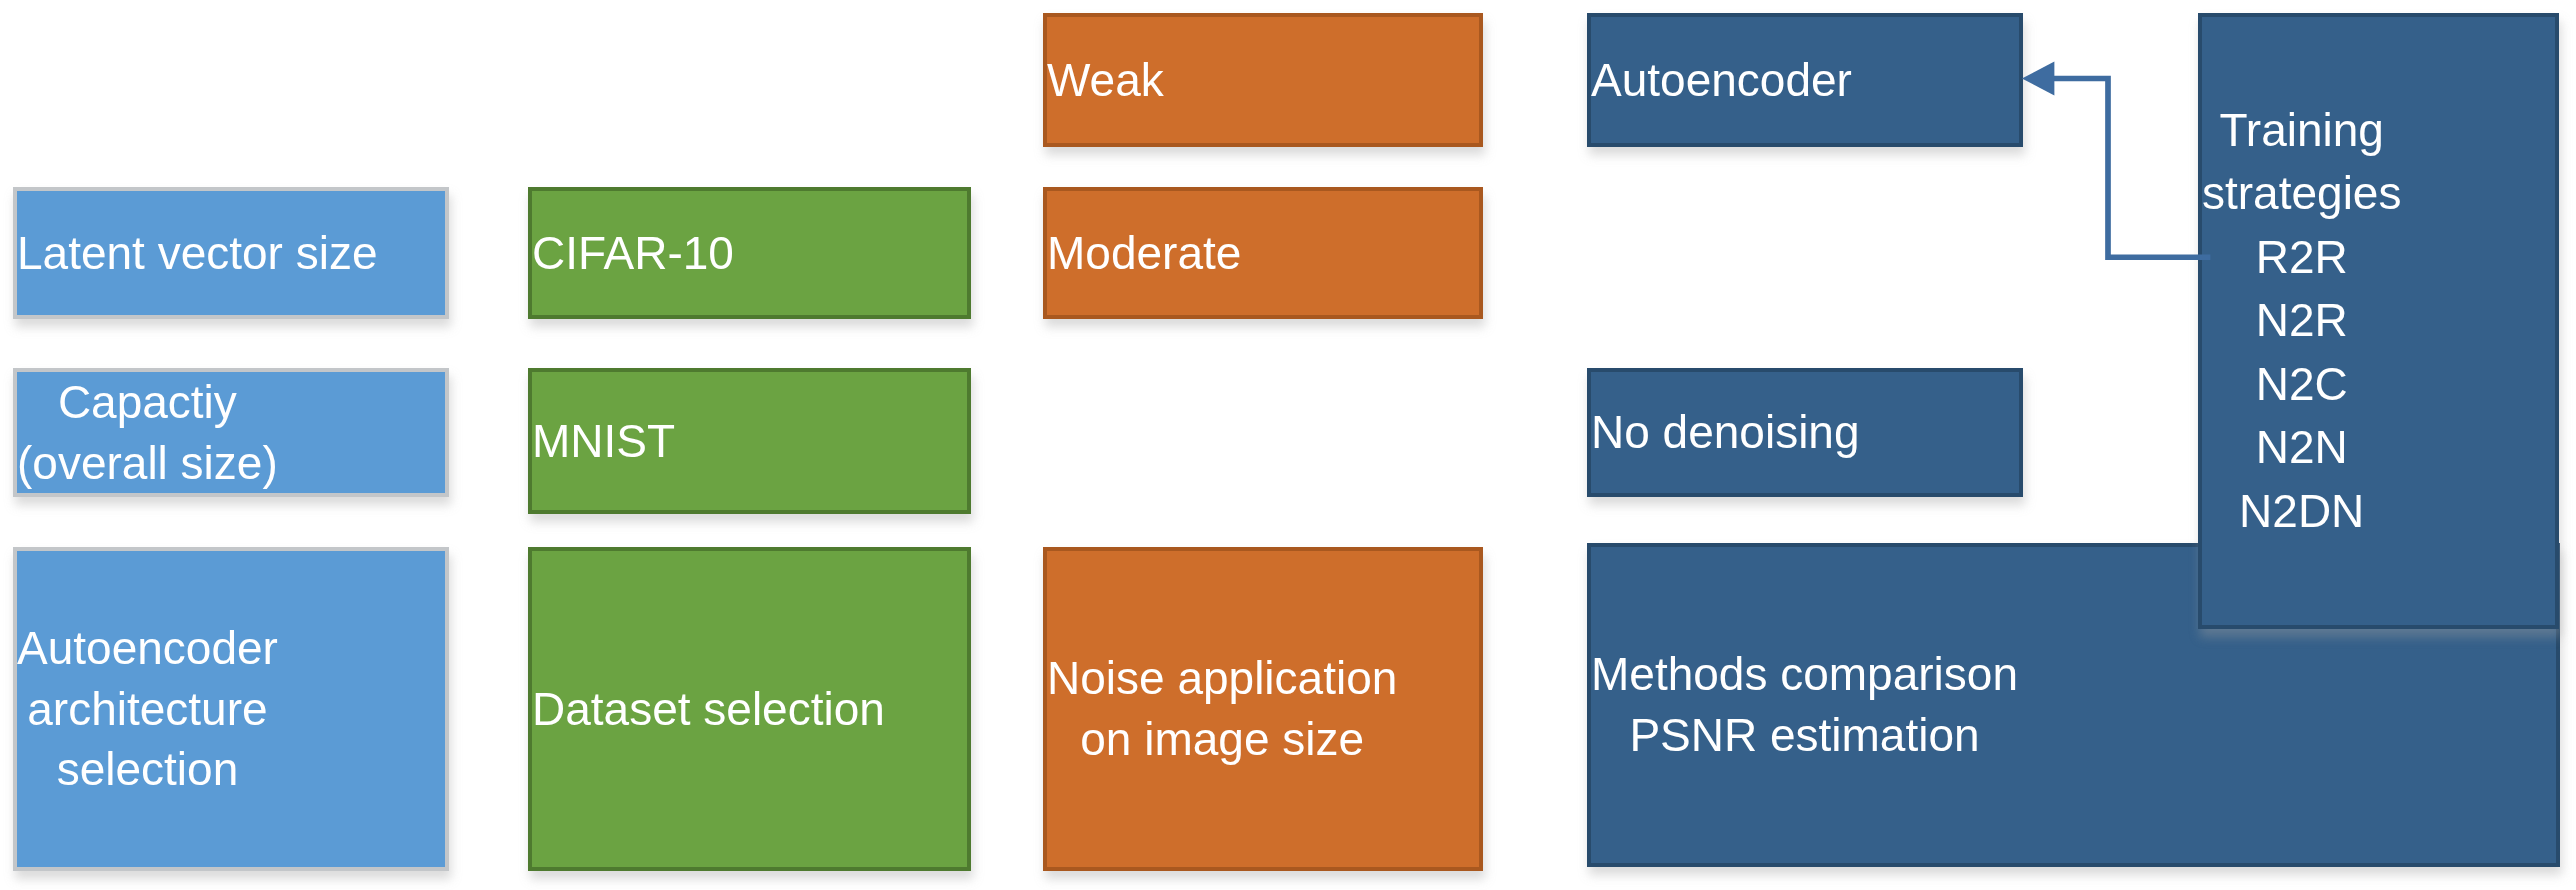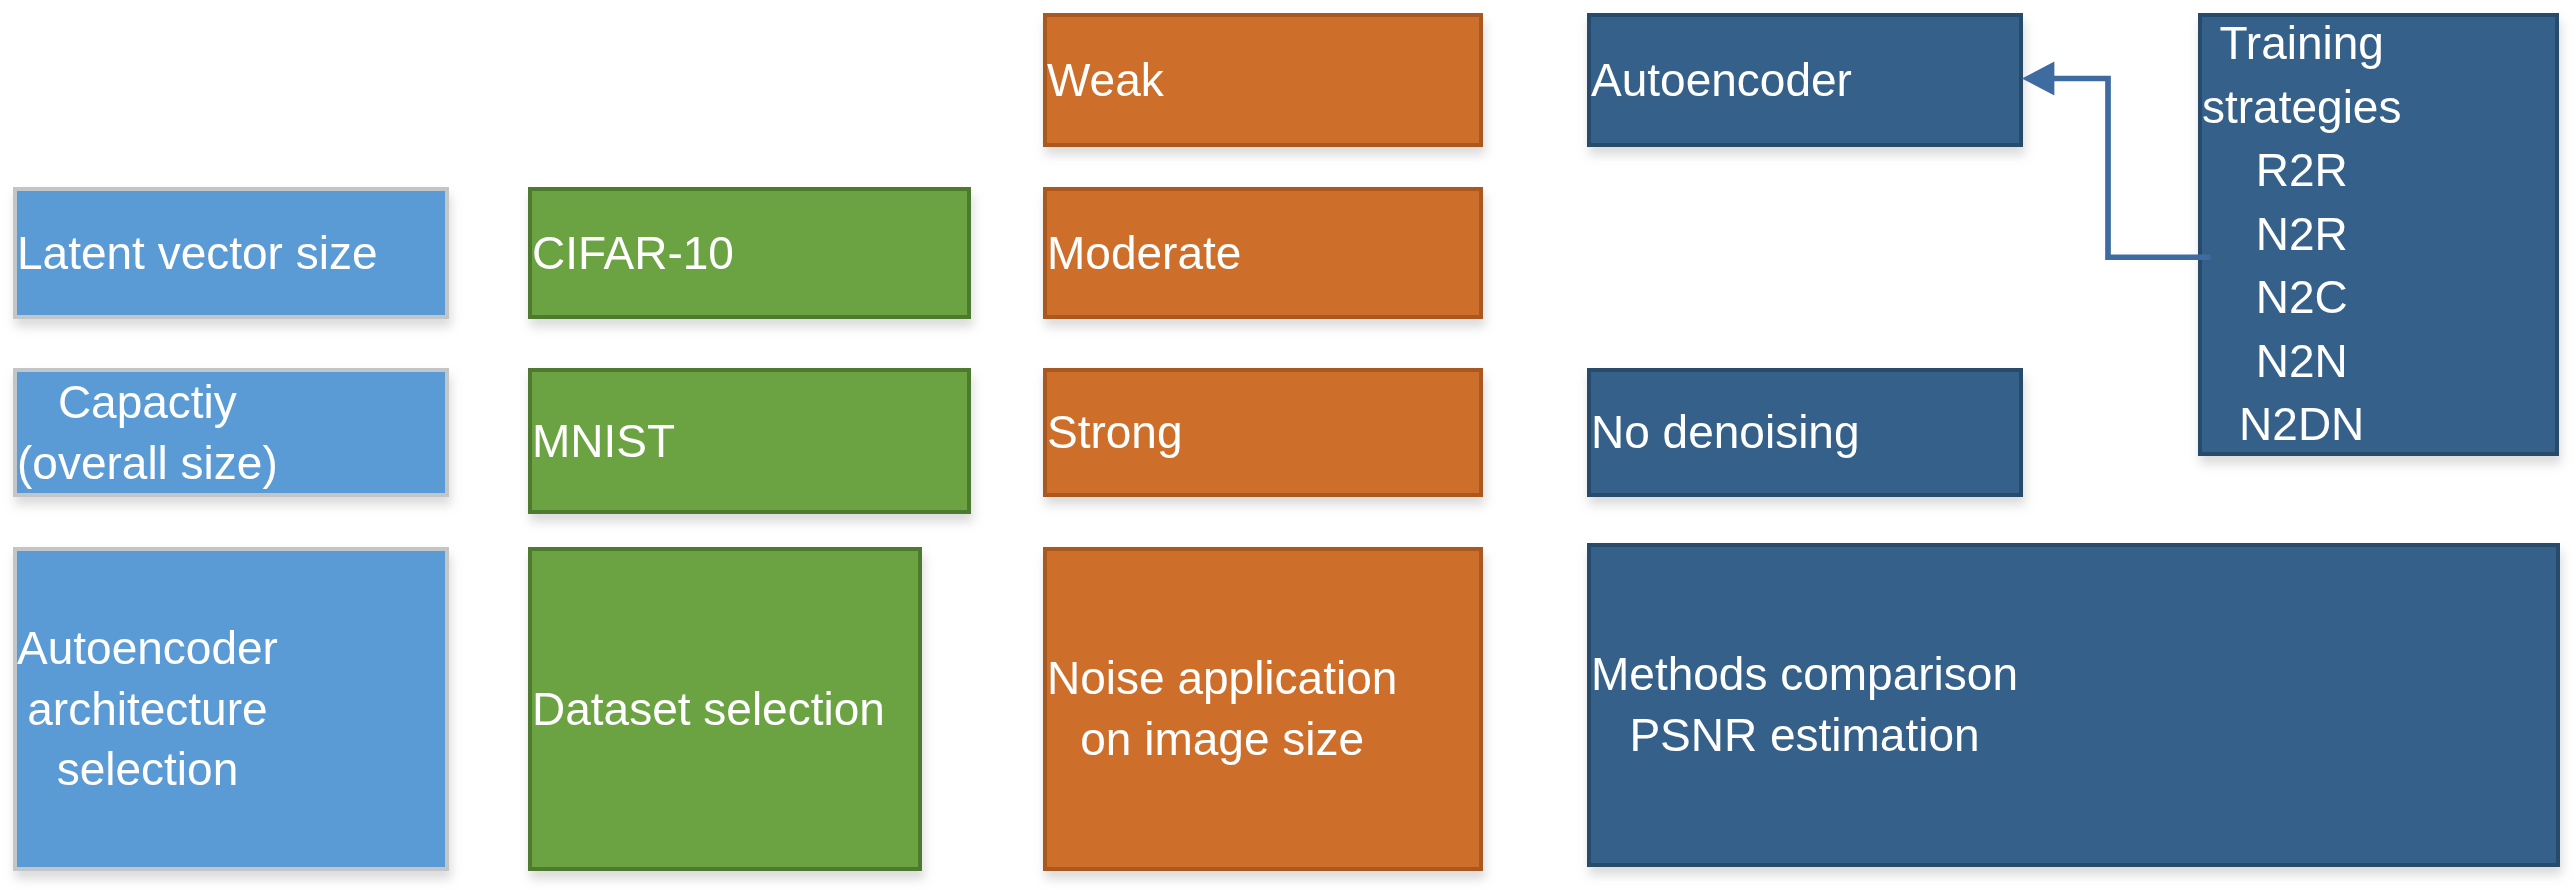--- a/index.html
+++ b/index.html
@@ -39,36 +39,36 @@
   .dark   { border: 4.9px solid; }
 
   
   #b-latent   { left: 13px;   top: 187px; width: 436px;  height: 132px; }
   #b-capacity { left: 13px;   top: 368px; width: 436px;  height: 129px; }
   #b-arch     { left: 13px;   top: 547px; width: 436px;  height: 324px; }
 
   
   #b-cifar    { left: 528px;  top: 187px; width: 443px;  height: 132px; }
   #b-mnist    { left: 528px;  top: 368px; width: 443px;  height: 146px; }
-  #b-dataset  { left: 528px;  top: 547px; width: 394px;  height: 324px; }
+  #b-dataset  { left: 528px;  top: 547px; width: 443px;  height: 324px; }
 
   
   #b-weak     { left: 1043px; top: 13px;  width: 440px;  height: 134px; }
   #b-moderate { left: 1043px; top: 187px; width: 440px;  height: 132px; }
   #b-strong   { left: 1043px; top: 368px; width: 440px;  height: 129px; }
   #b-noise    { left: 1043px; top: 547px; width: 440px;  height: 324px; }
 
   
   #b-autoenc    { left: 1587px; top: 13px;  width: 436px;  height: 134px; }
   #b-bm3d       { left: 1587px; top: 187px; width: 436px;  height: 132px; }
   #b-nodenoise  { left: 1587px; top: 368px; width: 436px;  height: 129px; }
   #b-methods    { left: 1587px; top: 543px; width: 973px; height: 324px; }
 
   
-  #b-training { left: 2198px; top: 13px; width: 361px; height: 443px; line-height: 1.38; }
+  #b-training { left: 2198px; top: 13px; width: 361px; height: 616px; line-height: 1.38; }
 
   
   #connector {
     position: absolute;
     left: 2017px;
     top: 49px;
     width: 195px;
     height: 228px;
   }
 </style>
@@ -99,23 +99,20 @@
   <div id="b-dataset" class="box green" style="background: rgb(107, 163, 66); border-color: rgb(78, 122, 47); color: rgb(255, 255, 255);">
     <span class="label">Dataset selection</span>
   </div>
 
   <div id="b-weak" class="box orange" style="background: rgb(206, 110, 43); border-color: rgb(169, 88, 31); color: rgb(255, 255, 255);">
     <span class="label">Weak</span>
   </div>
   <div id="b-moderate" class="box orange" style="background: rgb(206, 110, 43); border-color: rgb(169, 88, 31); color: rgb(255, 255, 255);">
     <span class="label">Moderate</span>
   </div>
-  <div id="b-strong" class="box orange" style="background: rgb(206, 110, 43); border-color: rgb(169, 88, 31); color: rgb(255, 255, 255);">
-    <span class="label">Strong</span>
-  </div>
   <div id="b-noise" class="box orange" style="background: rgb(206, 110, 43); border-color: rgb(169, 88, 31); color: rgb(255, 255, 255);">
     <span class="label">Noise application
 on image size</span>
   </div>
 
   <div id="b-autoenc" class="box dark" style="background: rgb(53, 96, 138); border-color: rgb(40, 75, 108); color: rgb(255, 255, 255);">
     <span class="label">Autoencoder</span>
   </div>
   <div id="b-nodenoise" class="box dark" style="background: rgb(53, 96, 138); border-color: rgb(40, 75, 108); color: rgb(255, 255, 255);">
     <span class="label">No denoising</span>

